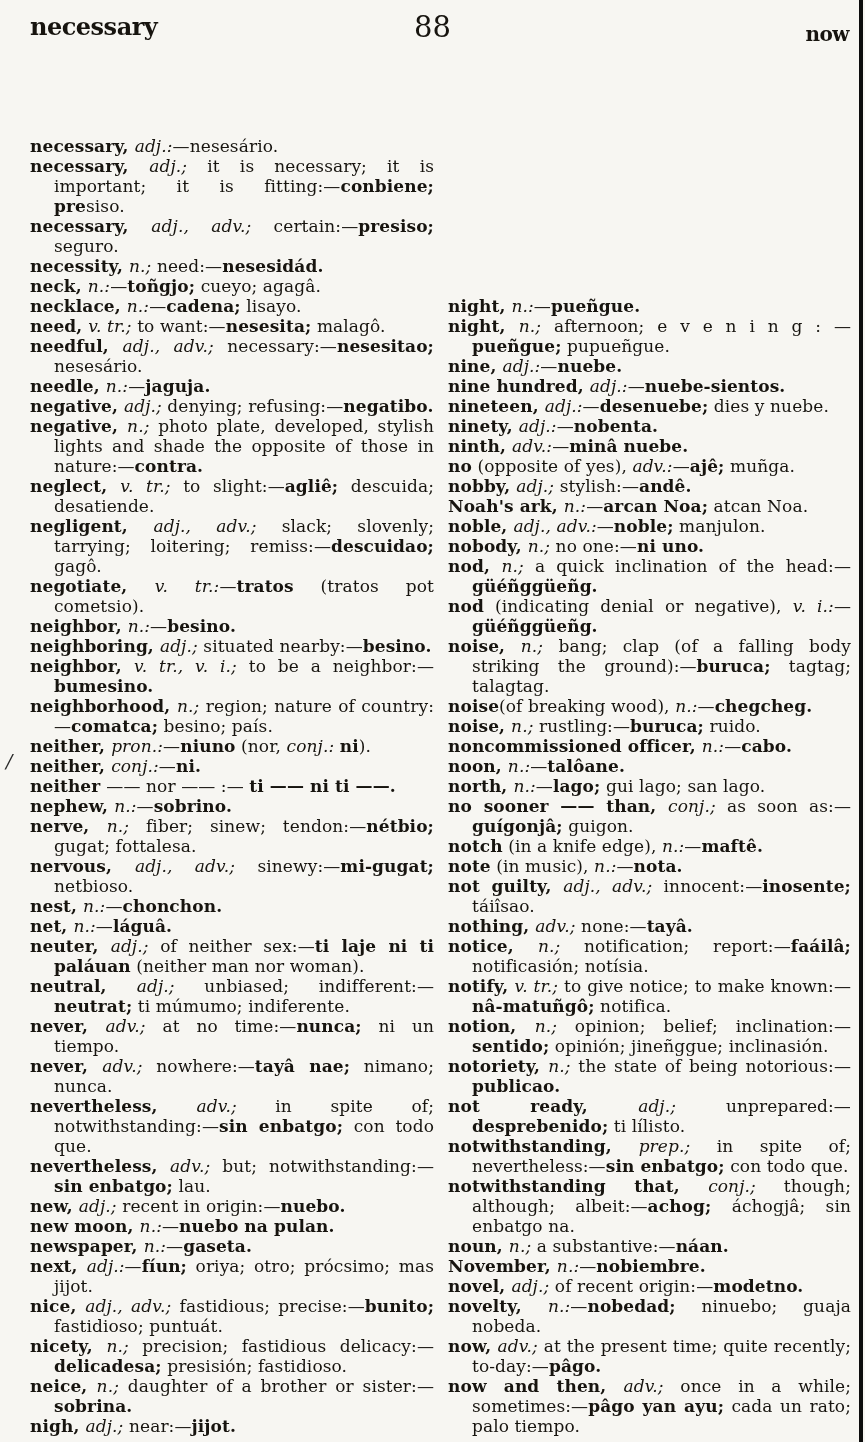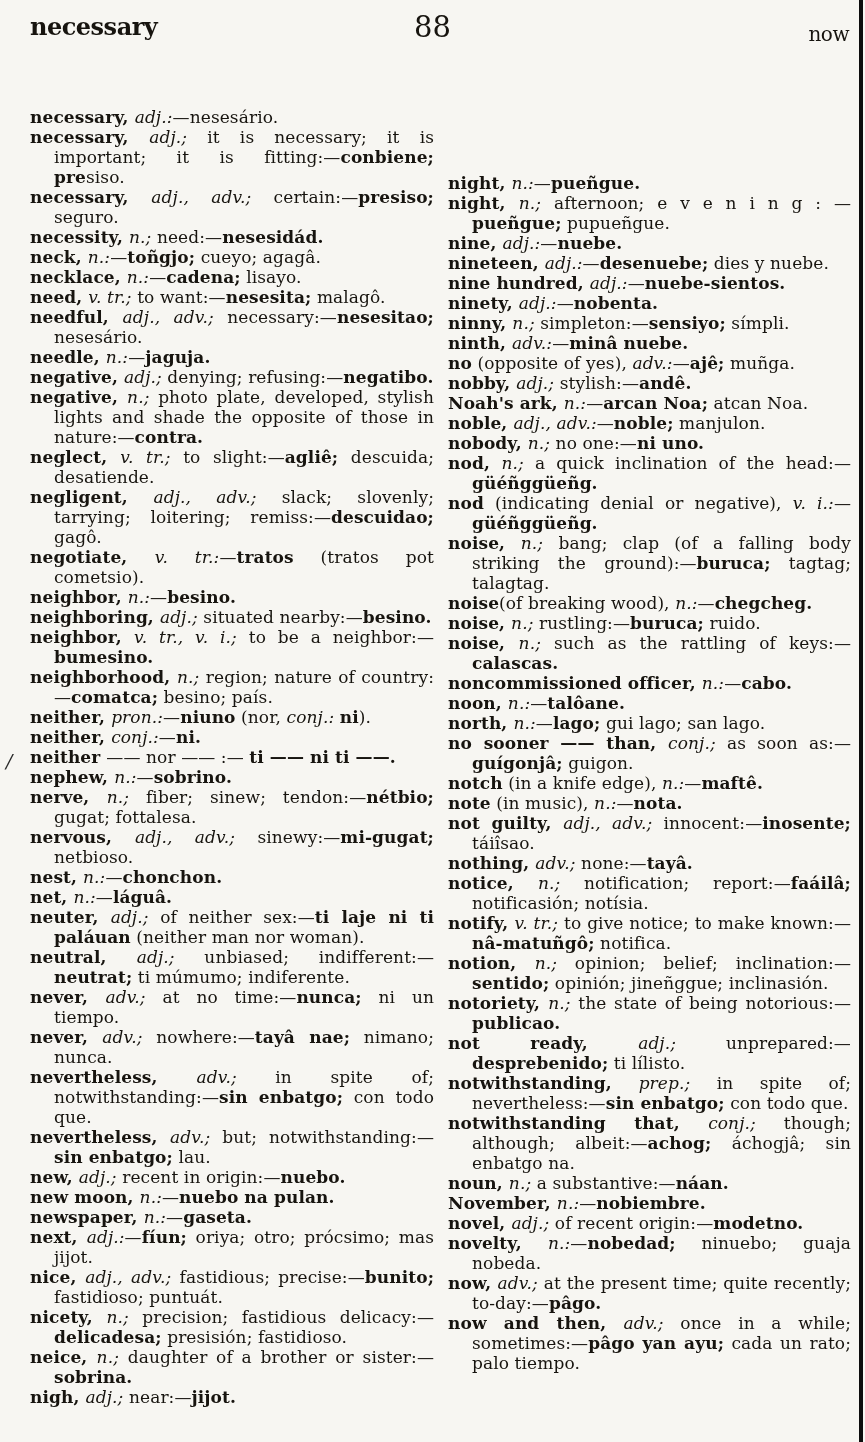--- a/index.html
+++ b/index.html
@@ -15,29 +15,29 @@
   .hw-left{
     position:absolute;left:30px;top:12px;
     font-weight:700;font-size:24px;letter-spacing:-0.5px;
   }
   .page-num{
     position:absolute;left:0;right:0;top:10px;
     text-align:center;font-size:29px;
   }
   .hw-right{
     position:absolute;right:16px;top:22px;
-    font-weight:400;font-size:20px;letter-spacing:-0.5px;
+    font-weight:700;font-size:20px;letter-spacing:-0.5px;
   }
   .margin-mark{
     position:absolute;left:6px;top:750px;
     font-size:19px;font-style:italic;color:#2a2a2a;
   }
   .columns{
     position:absolute;top:78px;left:30px;right:14px;bottom:6px;
-    display:flex;align-items:center;
+    display:flex;align-items:flex-end;
   }
   .col{
     font-size:17px;line-height:20px;
     letter-spacing:0.1px;
   }
   #col-left{width:404px;}
   #col-right{flex:1;margin-top:32px;}
   .divider{
     width:2px;background:#1c1c1c;
     margin-left:4px;margin-right:8px;
@@ -106,36 +106,34 @@
         <div class="entry"><span class="b">nice, </span><span class="i">adj., adv.;</span><span class="p"> fastidious; precise:—</span><span class="b">bunito;</span><span class="p"> fastidioso; puntuát.</span></div>
         <div class="entry"><span class="b">nicety, </span><span class="i">n.;</span><span class="p"> precision; fastidious delicacy:—</span><span class="b">delicadesa;</span><span class="p"> presisión; fastidioso.</span></div>
         <div class="entry"><span class="b">neice, </span><span class="i">n.;</span><span class="p"> daughter of a brother or sister:—</span><span class="b">sobrina.</span></div>
         <div class="entry"><span class="b">nigh, </span><span class="i">adj.;</span><span class="p"> near:—</span><span class="b">jijot.</span></div>
       </div>
     <div class="divider"></div>
     <div class="col" id="col-right">
         <div class="entry"><span class="b">night, </span><span class="i">n.:</span><span class="p">—</span><span class="b">pueñgue.</span></div>
         <div class="entry"><span class="b">night, </span><span class="i">n.;</span><span class="p"> afternoon; e v e n i n g : — </span><span class="b">pueñgue;</span><span class="p"> pupueñgue.</span></div>
         <div class="entry"><span class="b">nine, </span><span class="i">adj.:</span><span class="p">—</span><span class="b">nuebe.</span></div>
+        <div class="entry"><span class="b">nine hundred, </span><span class="i">adj.:</span><span class="p">—</span><span class="b">nuebe-sientos.</span></div>
         <div class="entry"><span class="b">nineteen, </span><span class="i">adj.:</span><span class="p">—</span><span class="b">desenuebe;</span><span class="p"> dies y nuebe.</span></div>
-        <div class="entry"><span class="b">nine hundred, </span><span class="i">adj.:</span><span class="p">—</span><span class="b">nuebe-sientos.</span></div>
         <div class="entry"><span class="b">ninety, </span><span class="i">adj.:</span><span class="p">—</span><span class="b">nobenta.</span></div>
-        <div class="entry"><span class="b">ninny, </span><span class="i">n.;</span><span class="p"> simpleton:—</span><span class="b">sensiyo;</span><span class="p"> símpli.</span></div>
         <div class="entry"><span class="b">ninth, </span><span class="i">adv.:</span><span class="p">—</span><span class="b">minâ nuebe.</span></div>
         <div class="entry"><span class="b">no</span><span class="p"> (opposite of yes), </span><span class="i">adv.:</span><span class="p">—</span><span class="b">ajê;</span><span class="p"> muñga.</span></div>
         <div class="entry"><span class="b">nobby, </span><span class="i">adj.;</span><span class="p"> stylish:—</span><span class="b">andê.</span></div>
         <div class="entry"><span class="b">Noah's ark, </span><span class="i">n.:</span><span class="p">—</span><span class="b">arcan Noa;</span><span class="p"> atcan Noa.</span></div>
         <div class="entry"><span class="b">noble, </span><span class="i">adj., adv.:</span><span class="p">—</span><span class="b">noble;</span><span class="p"> manjulon.</span></div>
         <div class="entry"><span class="b">nobody, </span><span class="i">n.;</span><span class="p"> no one:—</span><span class="b">ni uno.</span></div>
         <div class="entry"><span class="b">nod, </span><span class="i">n.;</span><span class="p"> a quick inclination of the head:—</span><span class="b">güéñggüeñg.</span></div>
         <div class="entry"><span class="b">nod</span><span class="p"> (indicating denial or negative), </span><span class="i">v. i.:</span><span class="p">—</span><span class="b">güéñggüeñg.</span></div>
         <div class="entry"><span class="b">noise, </span><span class="i">n.;</span><span class="p"> bang; clap (of a falling body striking the ground):—</span><span class="b">buruca;</span><span class="p"> tagtag; talagtag.</span></div>
         <div class="entry"><span class="b">noise</span><span class="p">(of breaking wood), </span><span class="i">n.:</span><span class="p">—</span><span class="b">chegcheg.</span></div>
         <div class="entry"><span class="b">noise, </span><span class="i">n.;</span><span class="p"> rustling:—</span><span class="b">buruca;</span><span class="p"> ruido.</span></div>
-        <div class="entry"><span class="b">noise, </span><span class="i">n.;</span><span class="p"> such as the rattling of keys:—</span><span class="b">calascas.</span></div>
         <div class="entry"><span class="b">noncommissioned officer, </span><span class="i">n.:</span><span class="p">—</span><span class="b">cabo.</span></div>
         <div class="entry"><span class="b">noon, </span><span class="i">n.:</span><span class="p">—</span><span class="b">talôane.</span></div>
         <div class="entry"><span class="b">north, </span><span class="i">n.:</span><span class="p">—</span><span class="b">lago;</span><span class="p"> gui lago; san lago.</span></div>
         <div class="entry"><span class="b">no sooner —— than, </span><span class="i">conj.;</span><span class="p"> as soon as:—</span><span class="b">guígonjâ;</span><span class="p"> guigon.</span></div>
         <div class="entry"><span class="b">notch</span><span class="p"> (in a knife edge), </span><span class="i">n.:</span><span class="p">—</span><span class="b">maftê.</span></div>
         <div class="entry"><span class="b">note</span><span class="p"> (in music), </span><span class="i">n.:</span><span class="p">—</span><span class="b">nota.</span></div>
         <div class="entry"><span class="b">not guilty, </span><span class="i">adj., adv.;</span><span class="p"> innocent:—</span><span class="b">inosente;</span><span class="p"> táiîsao.</span></div>
         <div class="entry"><span class="b">nothing, </span><span class="i">adv.;</span><span class="p"> none:—</span><span class="b">tayâ.</span></div>
         <div class="entry"><span class="b">notice, </span><span class="i">n.;</span><span class="p"> notification; report:—</span><span class="b">faáilâ;</span><span class="p"> notificasión; notísia.</span></div>
         <div class="entry"><span class="b">notify, </span><span class="i">v. tr.;</span><span class="p"> to give notice; to make known:—</span><span class="b">nâ-matuñgô;</span><span class="p"> notifica.</span></div>

